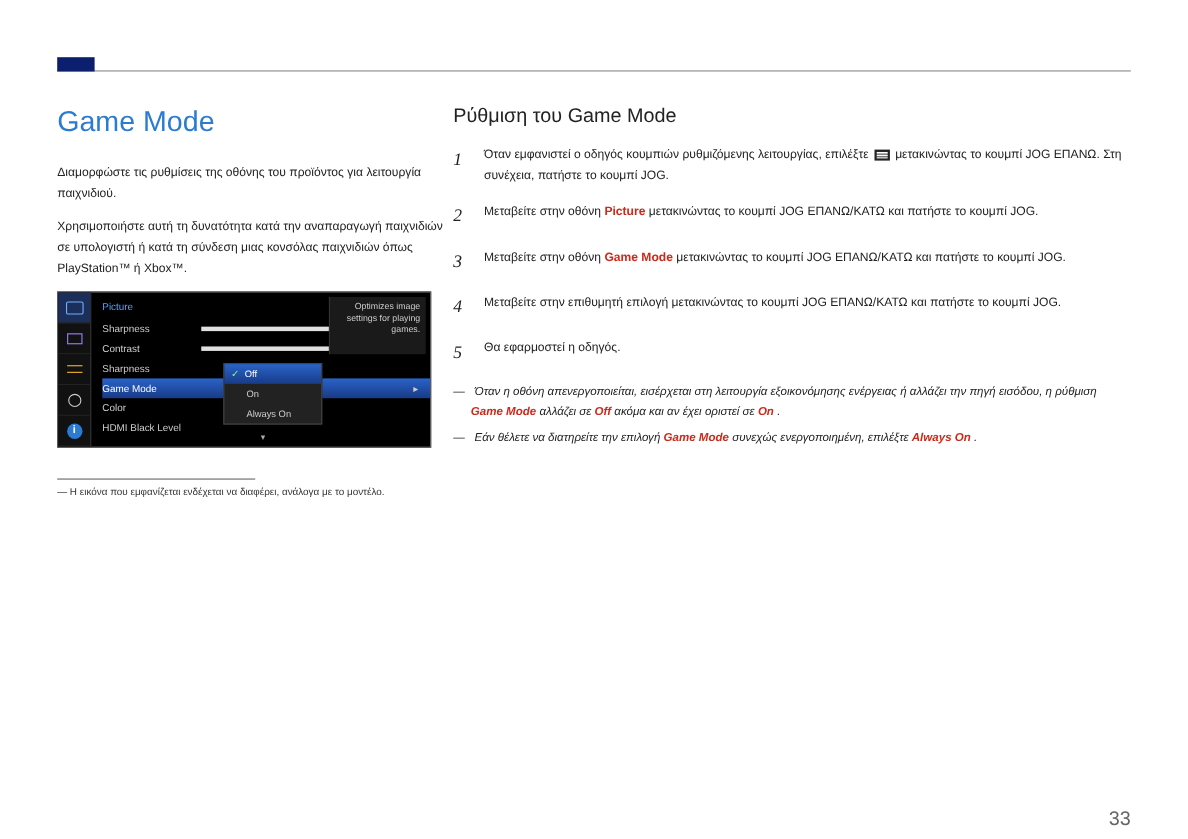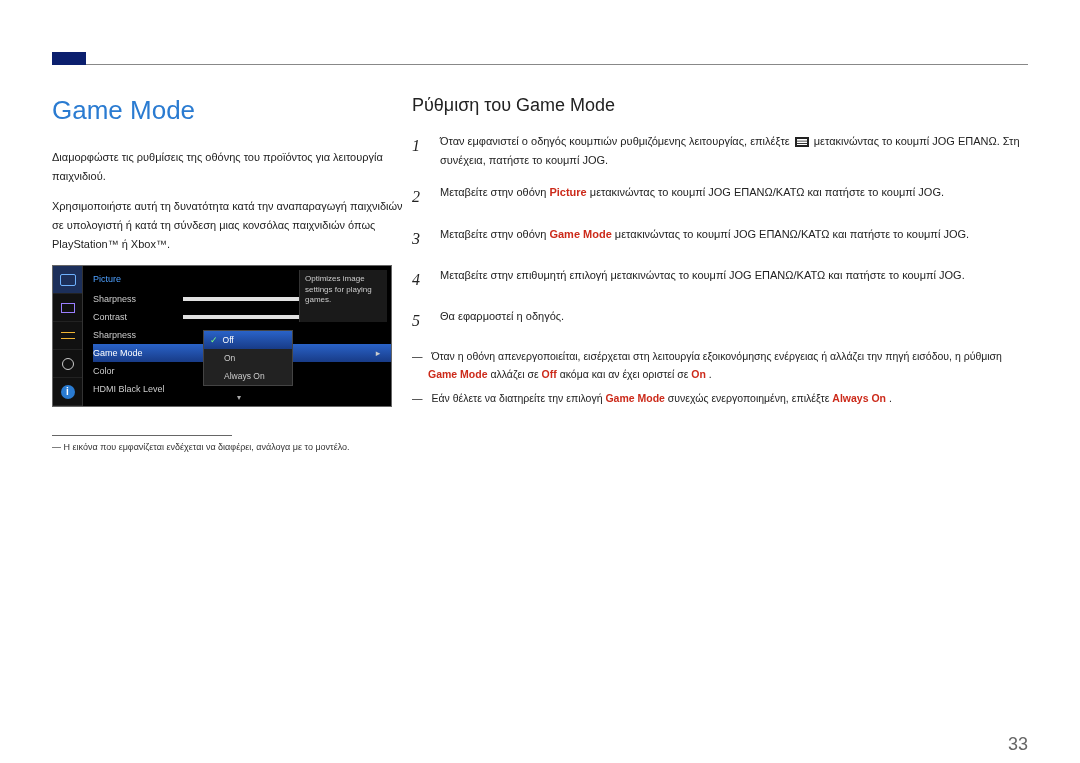--- a/index.html
+++ b/index.html
@@ -122,20 +122,21 @@
   .osd-desc {
     position:absolute;
     top:4px; right:4px;
     width:88px;
     font-size:8px; line-height:1.3;
     color:#ccc;
     background:#1a1a1a;
     border-left:1px solid #333;
     padding:4px 5px;
     height: 52px;
+    text-align: right;
   }
   .osd-popup {
     position:absolute;
     left: 120px; top: 64px;
     width: 90px;
     background:#222;
     border:1px solid #444;
   }
   .osd-popup .item {
     height:18px; display:flex; align-items:center;
@@ -199,20 +200,21 @@
   }
   .notes {
     margin-top: 6px;
   }
   .notes .note {
     font-size:10.5px;
     line-height:1.7;
     color:#222;
     margin-bottom:6px;
     padding-left: 16px;
+    font-style: italic;
   }
   .notes .note:before {
     content:"―";
     margin-left:-16px;
     margin-right:6px;
     color:#222;
   }
   .hl-red { color:#cc2a1a; }
   .hl-b { font-weight:bold; }
 

